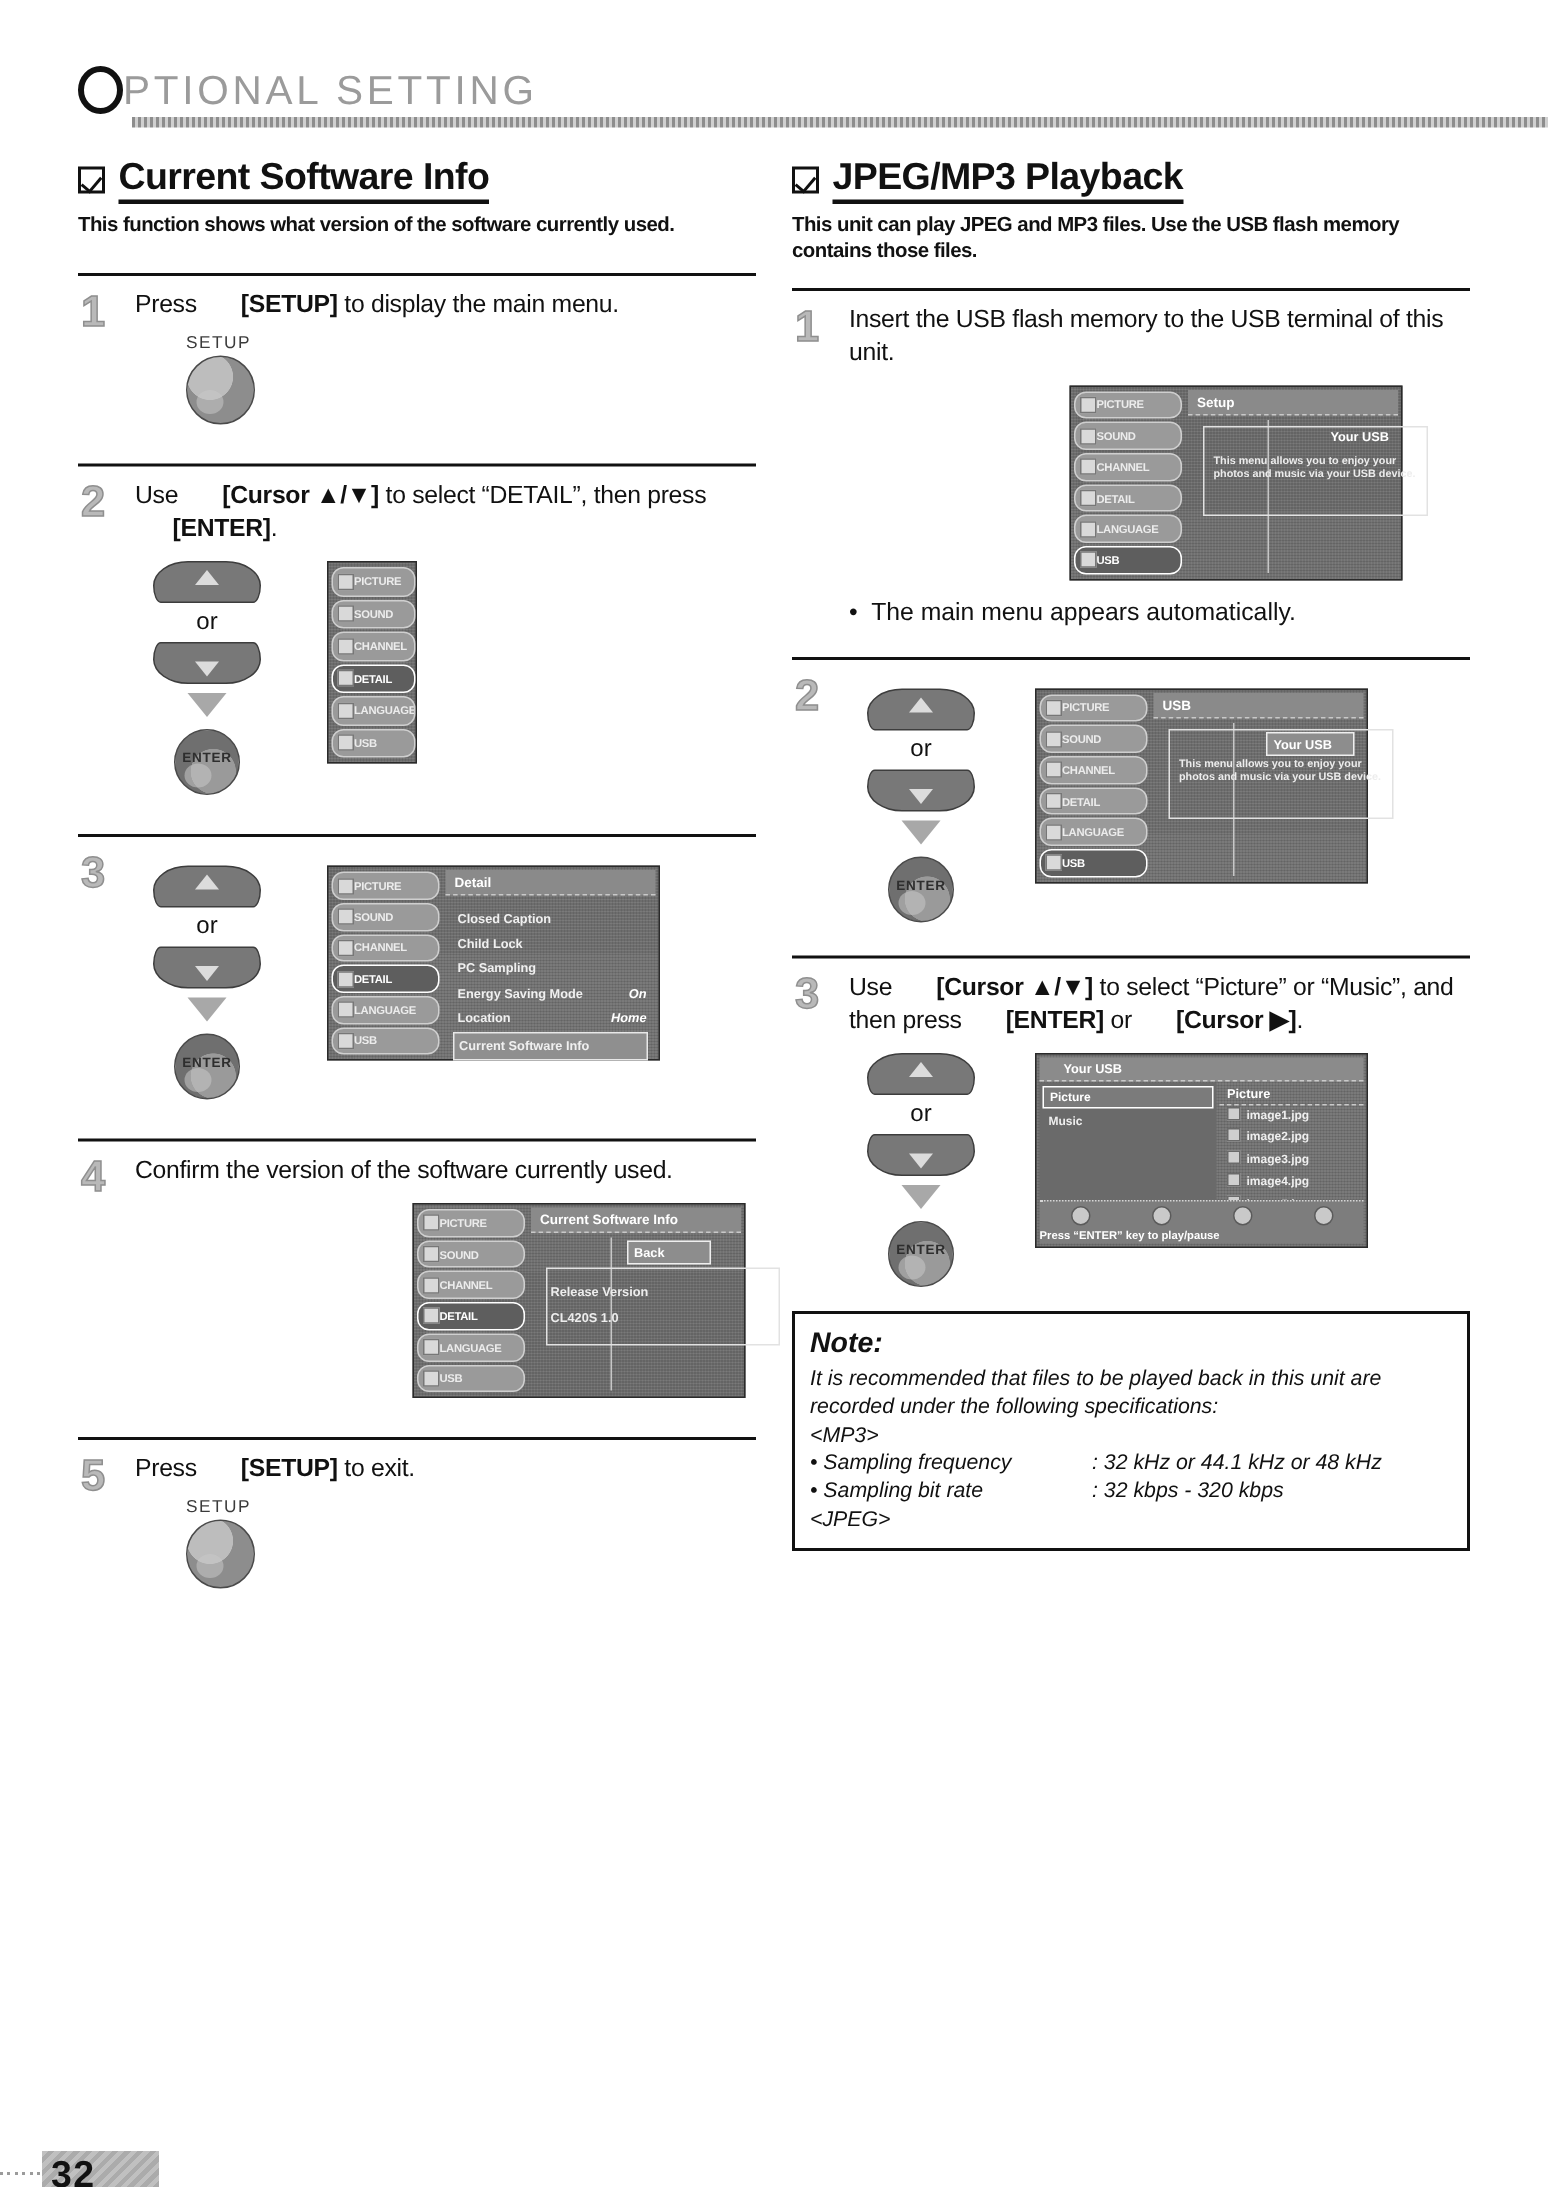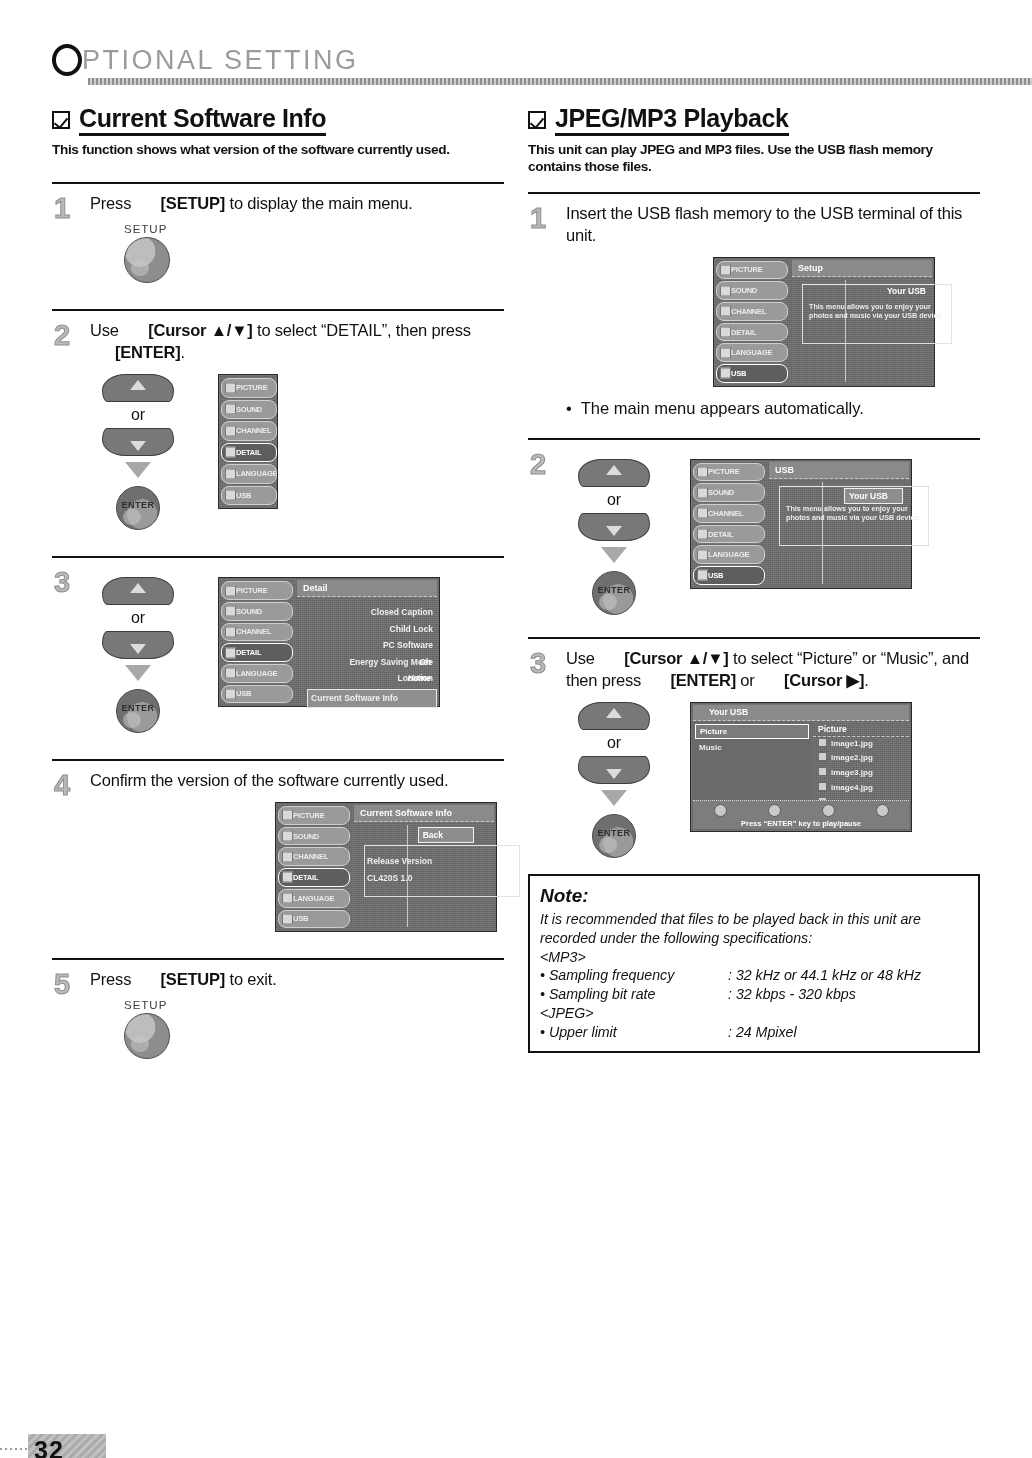--- a/index.html
+++ b/index.html
@@ -125,21 +125,21 @@
     content:"";position:absolute;left:3px;top:50%;transform:translateY(-50%);
     width:9px;height:9px;background:#d9d9d9;border:1px solid #777;
   }
   .osd-item.sel{background:#5e5e5e;border:1.5px solid #ffffff;color:#fff;}
   .osd-main{position:absolute;left:78px;right:2px;top:2px;bottom:2px;}
   .osd-head{
     height:16px;background:#8a8a8a;color:#fff;font-size:9px;font-weight:bold;
     display:flex;align-items:center;padding-left:6px;
     border-bottom:1px dashed #c9c9c9;
   }
-  .osd-rows{padding:7px 0 0 8px;text-align:right;}
+  .osd-rows{padding:7px 0 0 8px;}
   .osd-row{
     font-size:8.5px;font-weight:bold;color:#f0f0f0;line-height:1.95;
     position:relative;padding-right:4px;
   }
   .osd-row .val{
     position:absolute;right:6px;top:0;font-style:italic;color:#fff;
   }
   .osd-row.sel{
     background:#8f8f8f;border:1px solid #e8e8e8;display:inline-block;
     padding:0 38px 0 3px;margin-left:-3px;
@@ -189,21 +189,21 @@
     border:1px solid #6a6a6a;margin-right:4px;vertical-align:-1px;
   }
   .pb-bottom{
     position:absolute;left:2px;right:2px;bottom:2px;height:28px;background:#7d7d7d;
     border-top:1px dotted #d6d6d6;
   }
   .pb-icons{display:flex;justify-content:space-around;padding-top:3px;}
   .pb-ic{
     width:11px;height:11px;border-radius:50%;background:#c9c9c9;border:1px solid #5b5b5b;
   }
-  .pb-hint{text-align:center;color:#fff;font-size:7.5px;font-weight:bold;margin-top:2px;}
+  .pb-hint{text-align:left;color:#fff;font-size:7.5px;font-weight:bold;margin-top:2px;}
 
   
   .notebox{
     border:2px solid #111;padding:7px 10px 9px 10px;margin-top:16px;
     font-style:italic;font-size:14.2px;line-height:1.33;
   }
   .notebox .nh{font-style:italic;font-weight:bold;font-size:19px;margin-bottom:2px;}
   .note-spec{display:flex;}
   .note-spec .k{width:188px;flex:none;}
 
@@ -313,21 +313,21 @@
             <div class="osd-item">CHANNEL</div>
             <div class="osd-item sel">DETAIL</div>
             <div class="osd-item">LANGUAGE</div>
             <div class="osd-item">USB</div>
           </div>
           <div class="osd-main">
             <div class="osd-head">Detail</div>
             <div class="osd-rows">
               <div class="osd-row"><span>Closed Caption</span></div>
               <div class="osd-row"><span>Child Lock</span></div>
-              <div class="osd-row"><span>PC Software</span></div>
+              <div class="osd-row"><span>PC Sampling</span></div>
               <div class="osd-row"><span>Energy Saving Mode</span><span class="val">On</span></div>
               <div class="osd-row"><span>Location</span><span class="val">Home</span></div>
               <div class="osd-row sel">Current Software Info</div>
             </div>
           </div>
         </div>
       </div>
     </div>
 
     <div class="step" style="margin-top:26px">
@@ -495,24 +495,20 @@
       <div>&lt;MP3&gt;</div>
       <div class="note-spec">
         <span class="k">• Sampling frequency</span>
         <span>: 32 kHz or 44.1 kHz or 48 kHz</span>
       </div>
       <div class="note-spec">
         <span class="k">• Sampling bit rate</span>
         <span>: 32 kbps - 320 kbps</span>
       </div>
       <div>&lt;JPEG&gt;</div>
-      <div class="note-spec">
-        <span class="k">• Upper limit</span>
-        <span>: 24 Mpixel</span>
-      </div>
     </div>
 
   </div>
 
   <div class="footer">
     <div class="foot-dots"></div>
     <div class="foot-band"></div>
     <div class="foot-num">32</div>
 
   </div>

